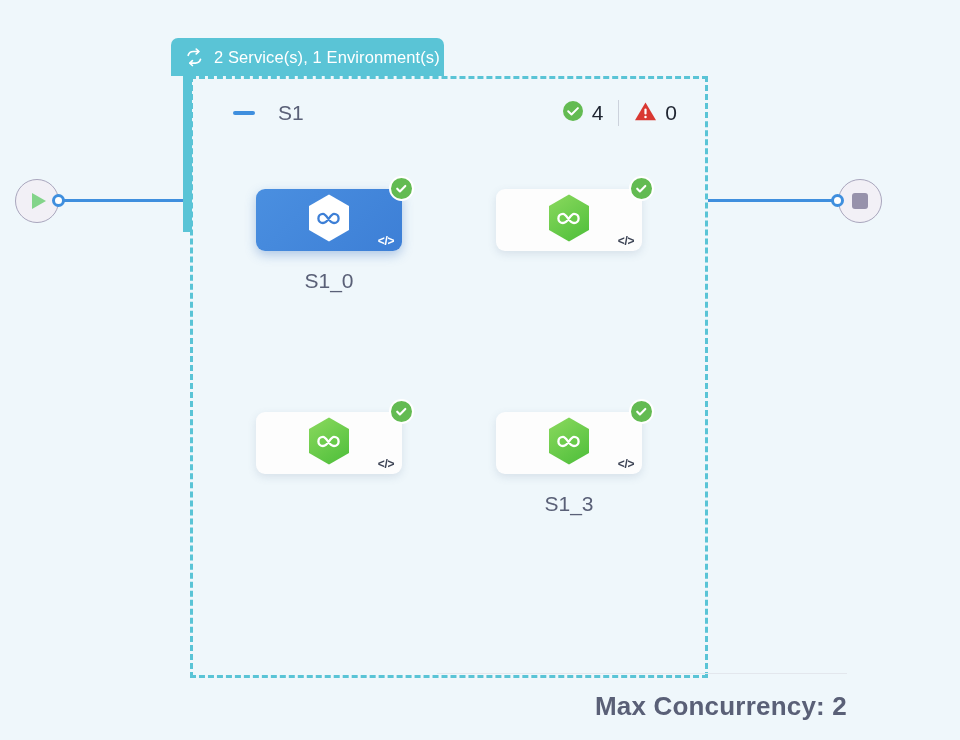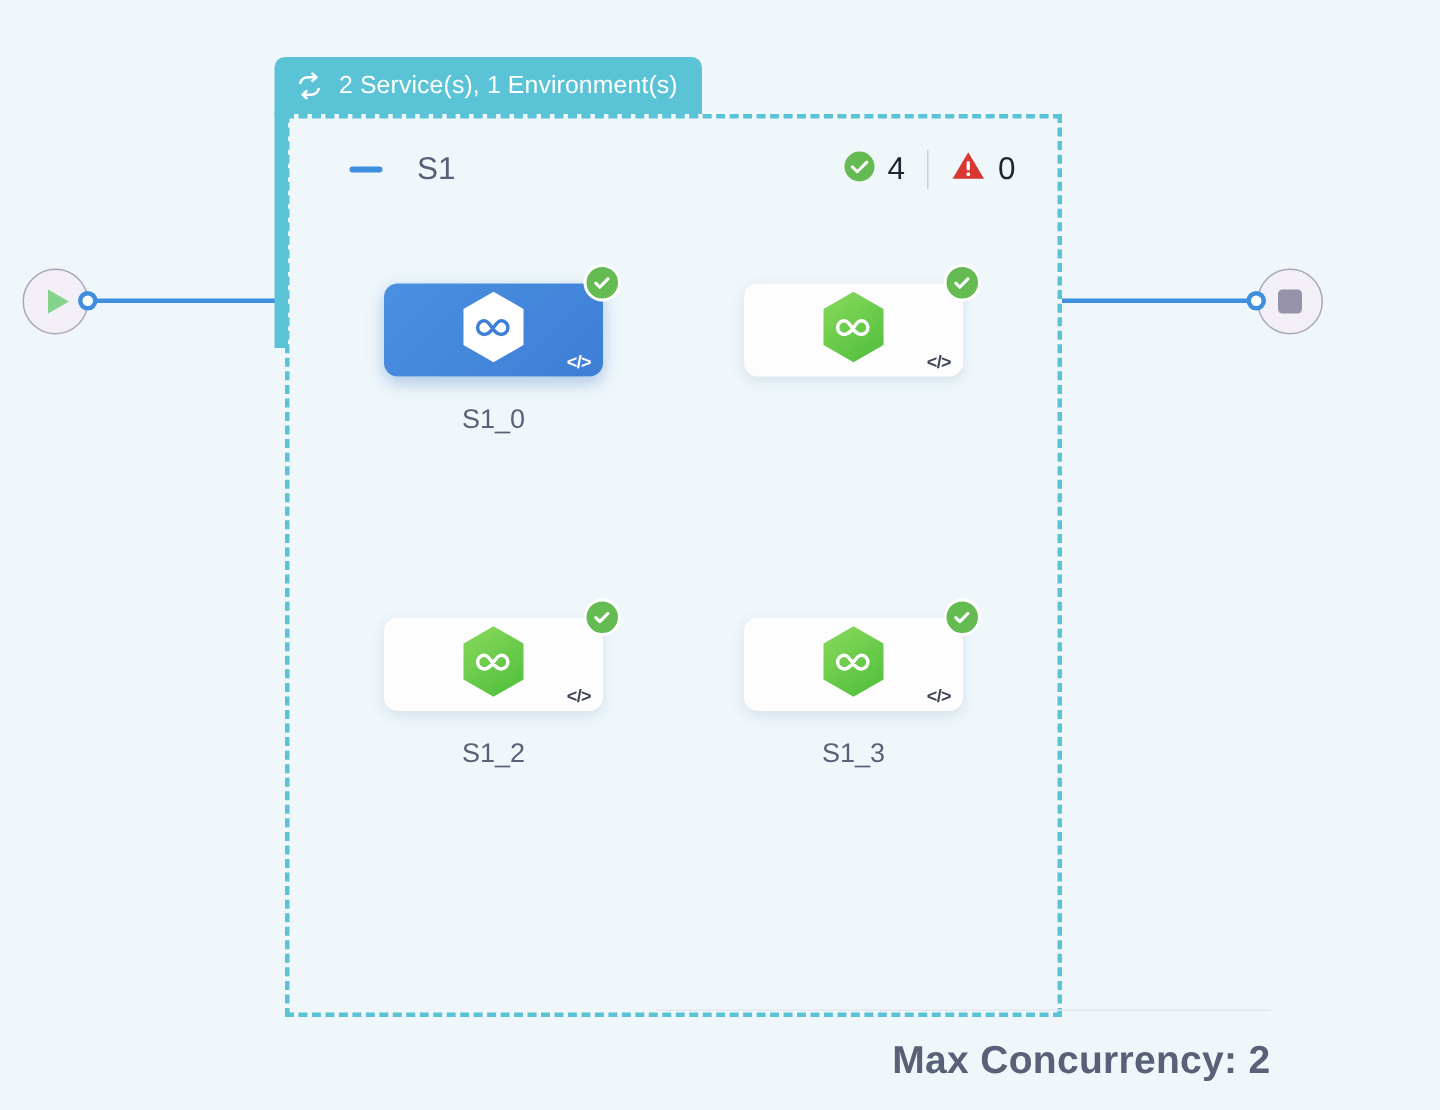--- a/index.html
+++ b/index.html
@@ -70,28 +70,28 @@
     background: #3f8fde;
     top: 199px;
     z-index: 2;
   }
   #edge-left  { left: 62px; width: 125px; }
   #edge-right { left: 708px; width: 128px; }
 
   
   #group-tab {
     position: absolute;
-    left: 183px;
+    left: 171px;
     top: 38px;
     height: 38px;
     background: #5ac4d6;
     border-radius: 7px 7px 0 0;
     display: flex;
     align-items: center;
-    padding: 0 16px 0 13px;
+    padding: 0 4px 0 13px;
     gap: 9px;
     z-index: 5;
   }
   #group-tab .tab-label {
     color: #ffffff;
     font-size: 16.5px;
     font-weight: 400;
     letter-spacing: .1px;
     white-space: nowrap;
   }
@@ -208,21 +208,21 @@
     font-size: 12px;
     font-weight: 700;
     letter-spacing: -.4px;
   }
   .code-glyph.dark  { color: #3d4455; }
   .code-glyph.light { color: #ffffff; }
 
   .task-label {
     margin-top: 18px;
     text-align: center;
-    font-size: 18px;
+    font-size: 21px;
     color: #5a6077;
   }
 
   #task-0 { left: 256px; top: 189px; }
   #task-1 { left: 496px; top: 189px; }
   #task-2 { left: 256px; top: 412px; }
   #task-3 { left: 496px; top: 412px; }
 
   
   #footer-divider {
@@ -367,21 +367,20 @@
           <path d="M17.0 30.0c-2.6 0-4.6-2.0-4.6-4.6s2.0-4.6 4.6-4.6c4.0 0 5.6 9.2 11.0 9.2 2.6 0 4.6-2.0 4.6-4.6s-2.0-4.6-4.6-4.6c-4.0 0-5.6 9.2-11.0 9.2z" fill="none" stroke="#ffffff" stroke-width="2.3" stroke-linecap="round"></path>
         </svg>
       </span>
       <span class="check-badge">
         <svg width="15" height="15" viewBox="0 0 15 15">
           <path d="M3.2 7.7l2.7 2.7 5.4-5.5" stroke="#ffffff" stroke-width="2.1" fill="none" stroke-linecap="round" stroke-linejoin="round"></path>
         </svg>
       </span>
       <span class="code-glyph dark">&lt;/&gt;</span>
     </div>
-    <div class="task-label">S1_2</div>
   </div>
 
   <div class="task" id="task-3">
     <div class="task-card unselected">
       <span>
         <svg width="46" height="50" viewBox="0 0 46 50">
           <defs>
             <linearGradient id="hexg3" x1="0" y1="0" x2="0.6" y2="1">
               <stop offset="0%" stop-color="#8bd95e"></stop>
               <stop offset="100%" stop-color="#56c23f"></stop>

